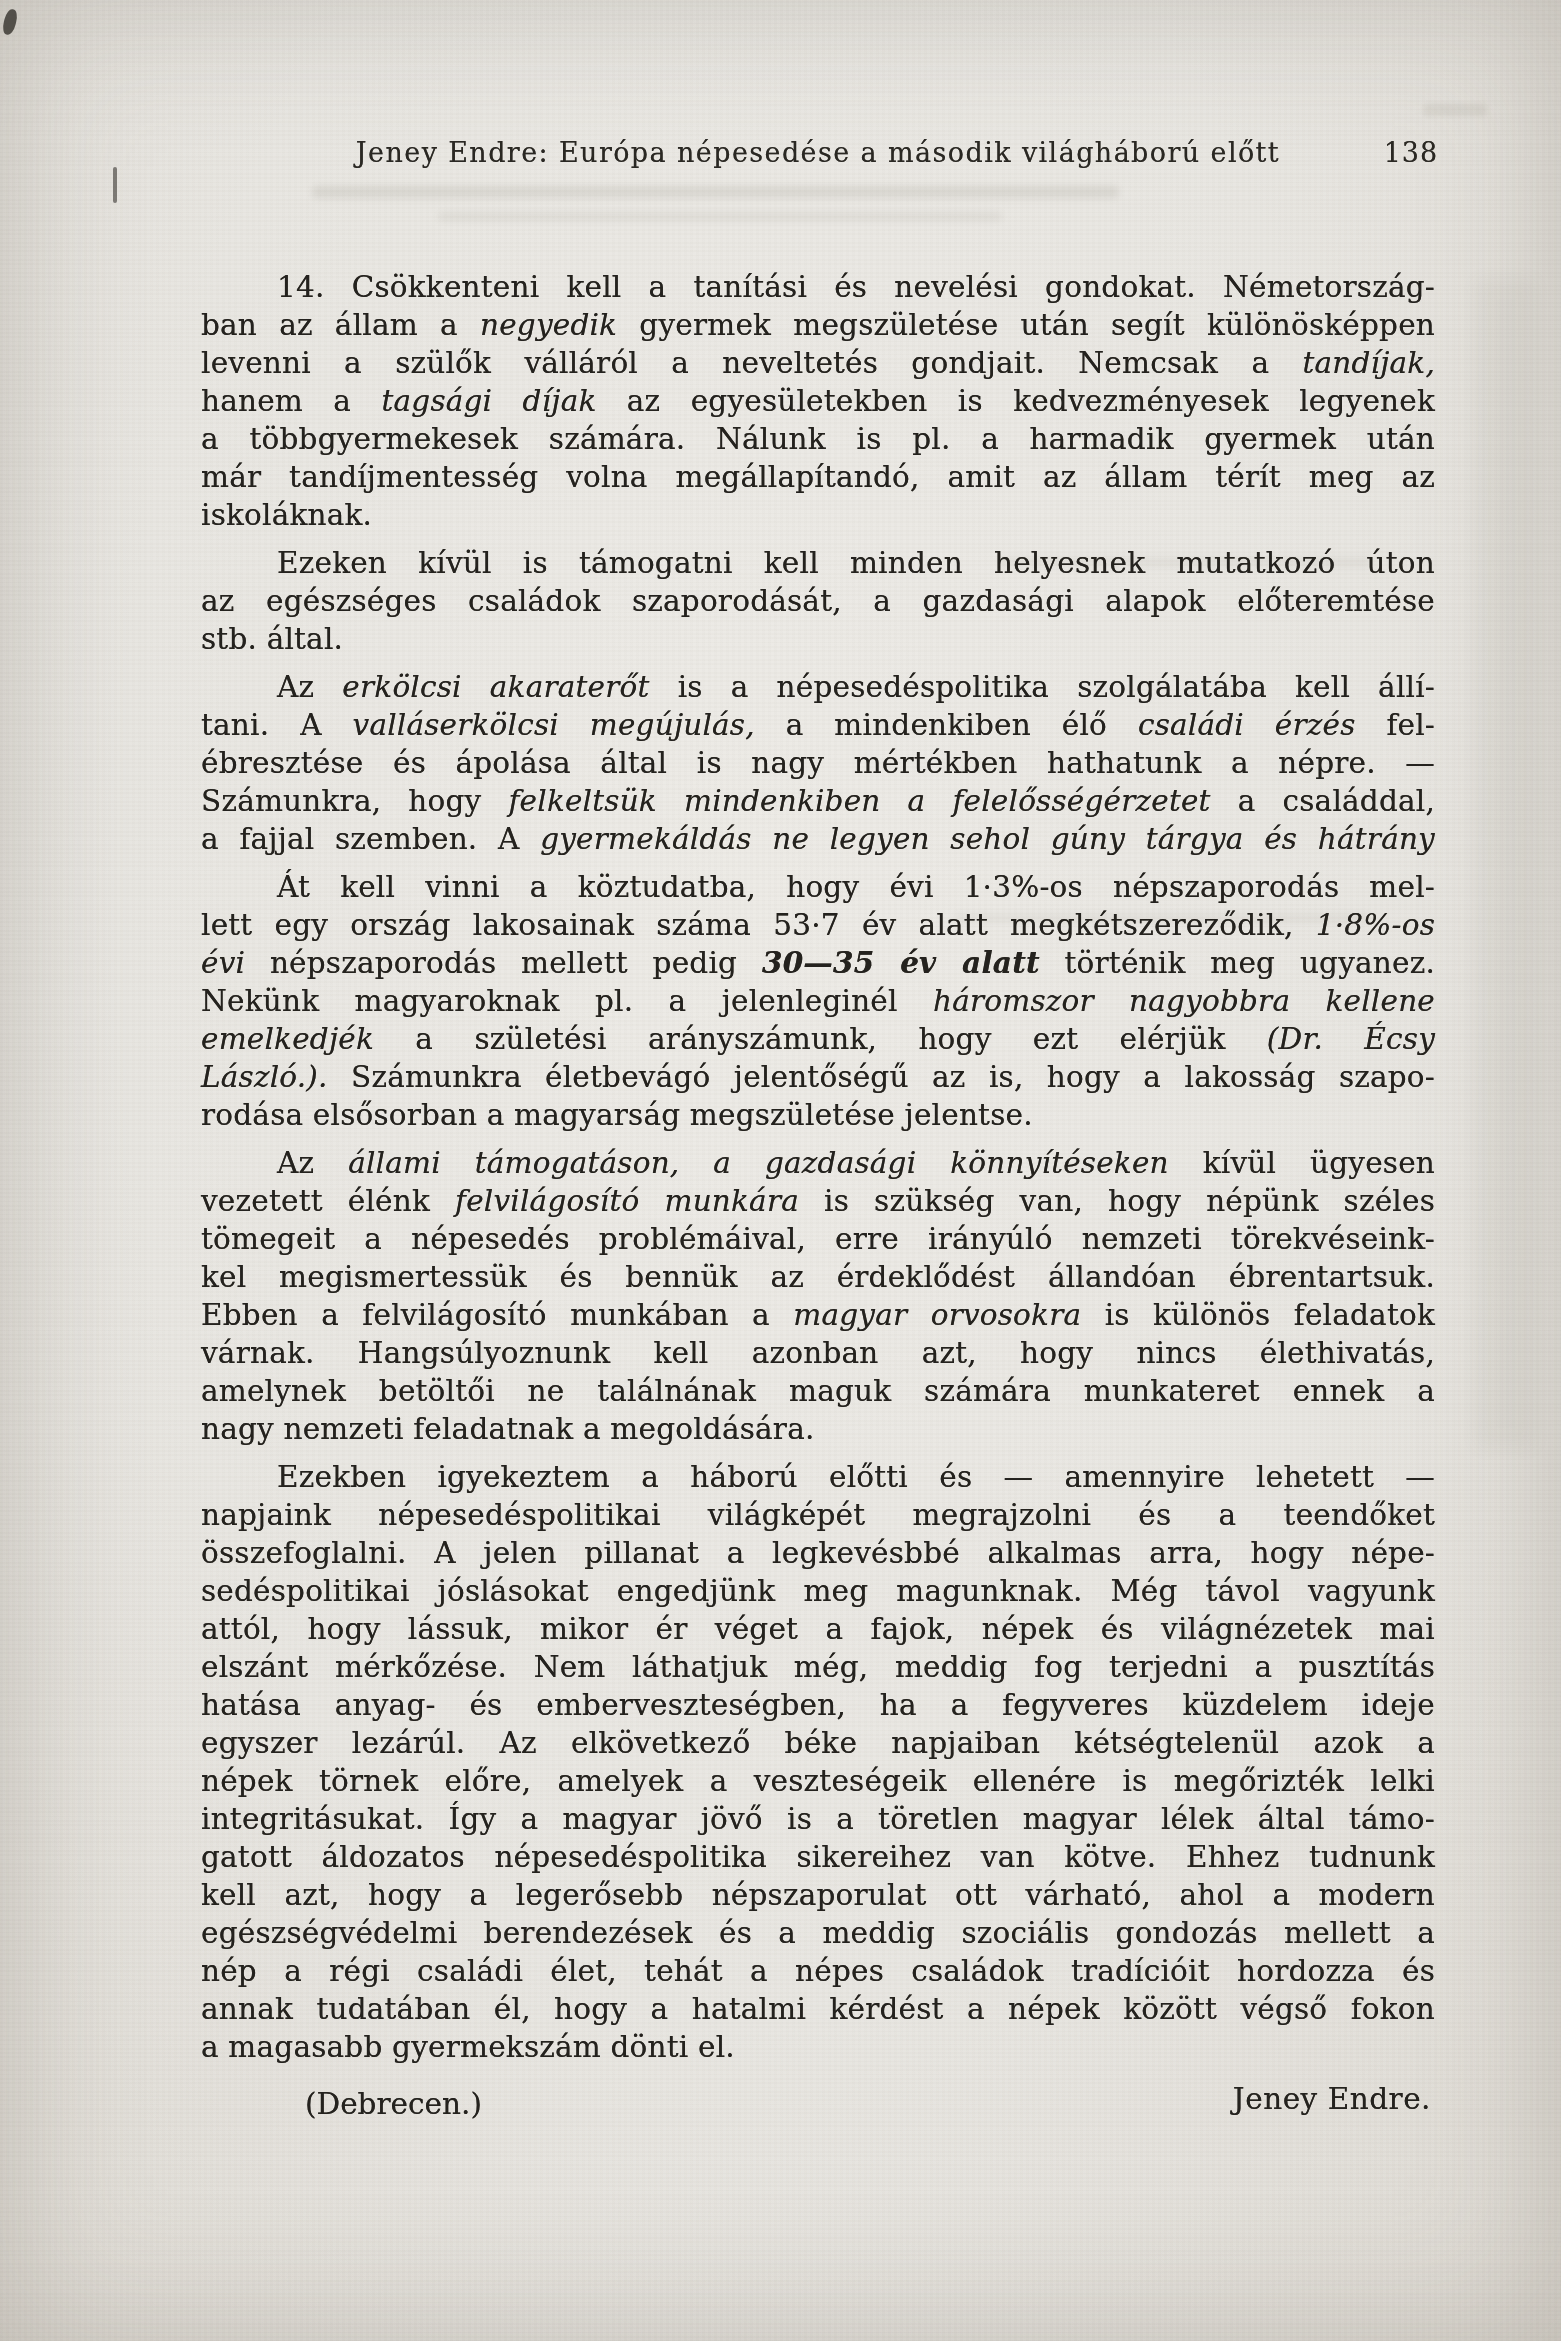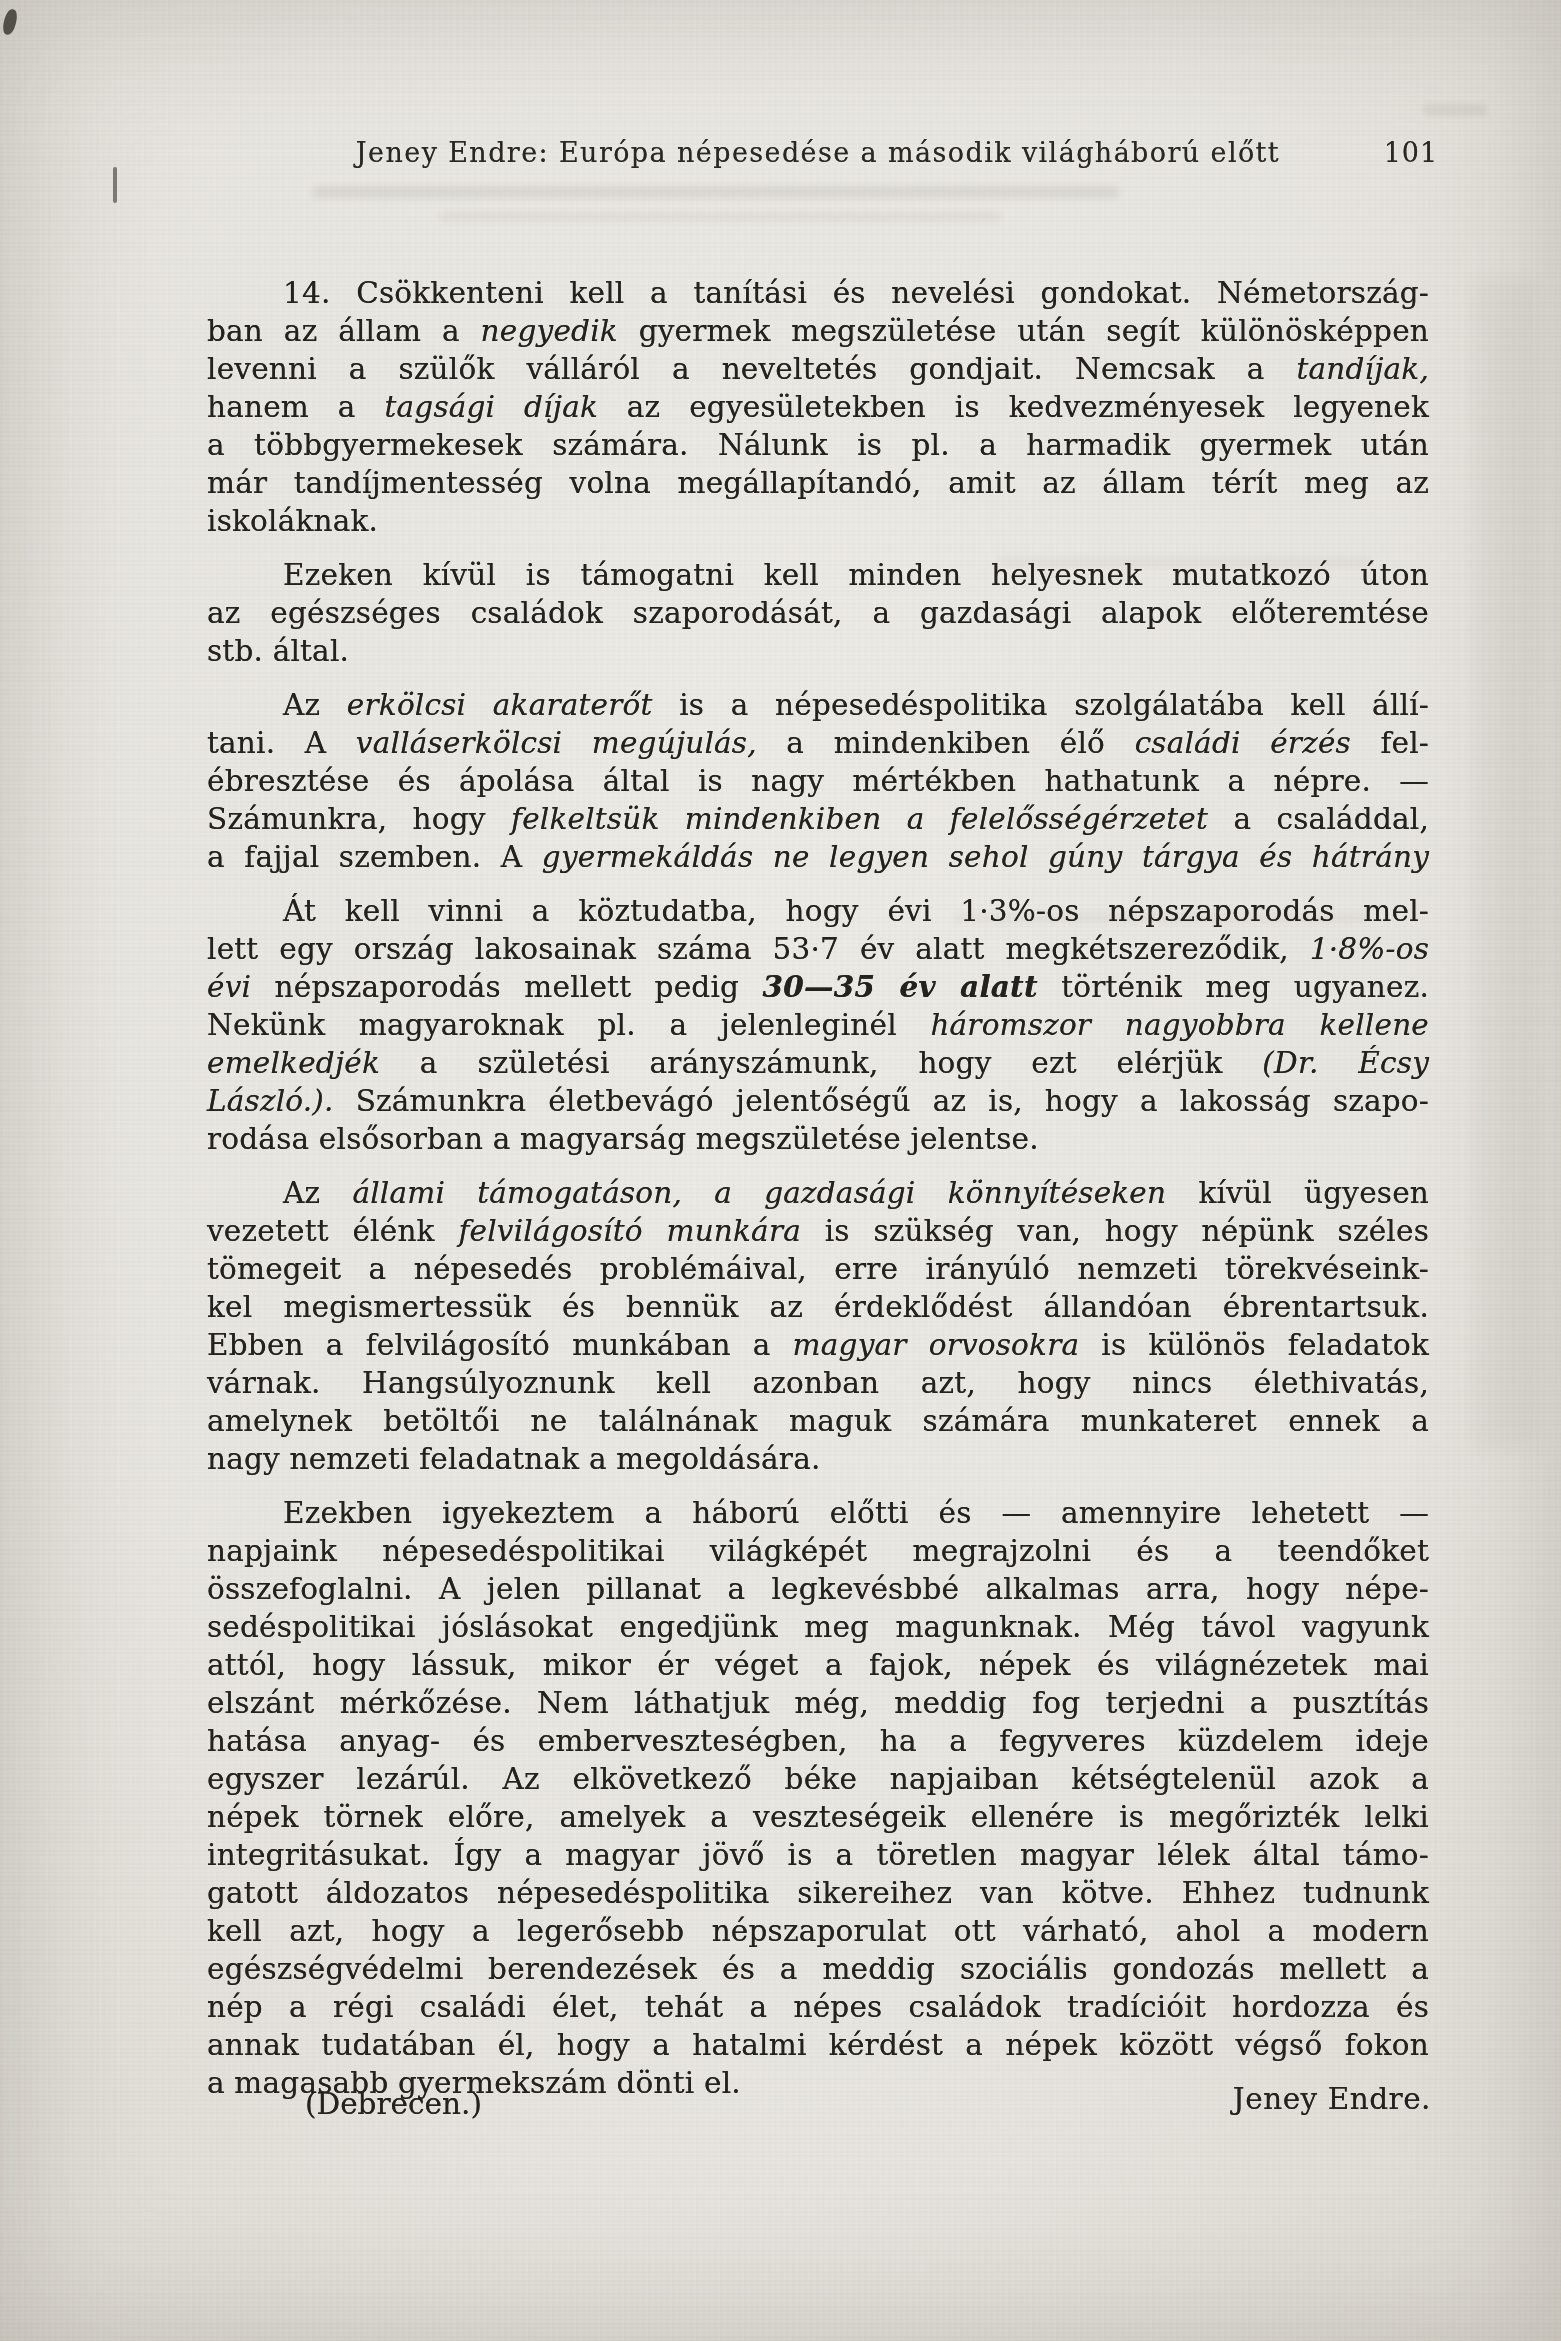--- a/index.html
+++ b/index.html
@@ -44,21 +44,21 @@
     text-shadow: 0 0 0.5px rgba(40,36,30,0.65);
   }
   .body-text {
     position: absolute;
     left: 191px; top: 258px; width: 1254px;
     font-size: 29.5px;
     line-height: 38px;
     letter-spacing: 0.2px;
     text-shadow: 0 0 0.5px rgba(36,32,26,0.75);
   }
-  .paragraph { margin: 16px; }
+  .paragraph { margin: 10px; }
   .line {
     height: 38px;
     text-align: justify;
     text-align-last: justify;
     white-space: nowrap;
   }
   .line.first { text-indent: 76px; }
   .line.last  { text-align-last: left; }
   .seg-n  { font-style: normal; }
   .seg-i  { font-style: italic; }
@@ -102,21 +102,21 @@
   <div class="ghost g2"></div>
   <div class="ghost g3"></div>
   <div class="ghost g4"></div>
   <div class="ghost g5"></div>
   <div class="ghost g6"></div>
   <div class="speck s1"></div>
   <div class="speck s2"></div>
 
   <div class="header">
     <div class="running-title">Jeney Endre: Európa népesedése a második világháború előtt</div>
-    <div class="page-number">101</div>
+    <div class="page-number">138</div>
   </div>
 
   <div class="body-text" id="body-text">
       <div class="paragraph">
         <div class="line first"><span class="seg-n">14. Csökkenteni kell a tanítási és nevelési gondokat. Németország-</span></div>
         <div class="line"><span class="seg-n">ban az állam a </span><span class="seg-i">negyedik</span><span class="seg-n"> gyermek megszületése után segít különösképpen</span></div>
         <div class="line"><span class="seg-n">levenni a szülők válláról a neveltetés gondjait. Nemcsak a </span><span class="seg-i">tandíjak,</span></div>
         <div class="line"><span class="seg-n">hanem a </span><span class="seg-i">tagsági díjak</span><span class="seg-n"> az egyesületekben is kedvezményesek legyenek</span></div>
         <div class="line"><span class="seg-n">a többgyermekesek számára. Nálunk is pl. a harmadik gyermek után</span></div>
         <div class="line"><span class="seg-n">már tandíjmentesség volna megállapítandó, amit az állam térít meg az</span></div>

